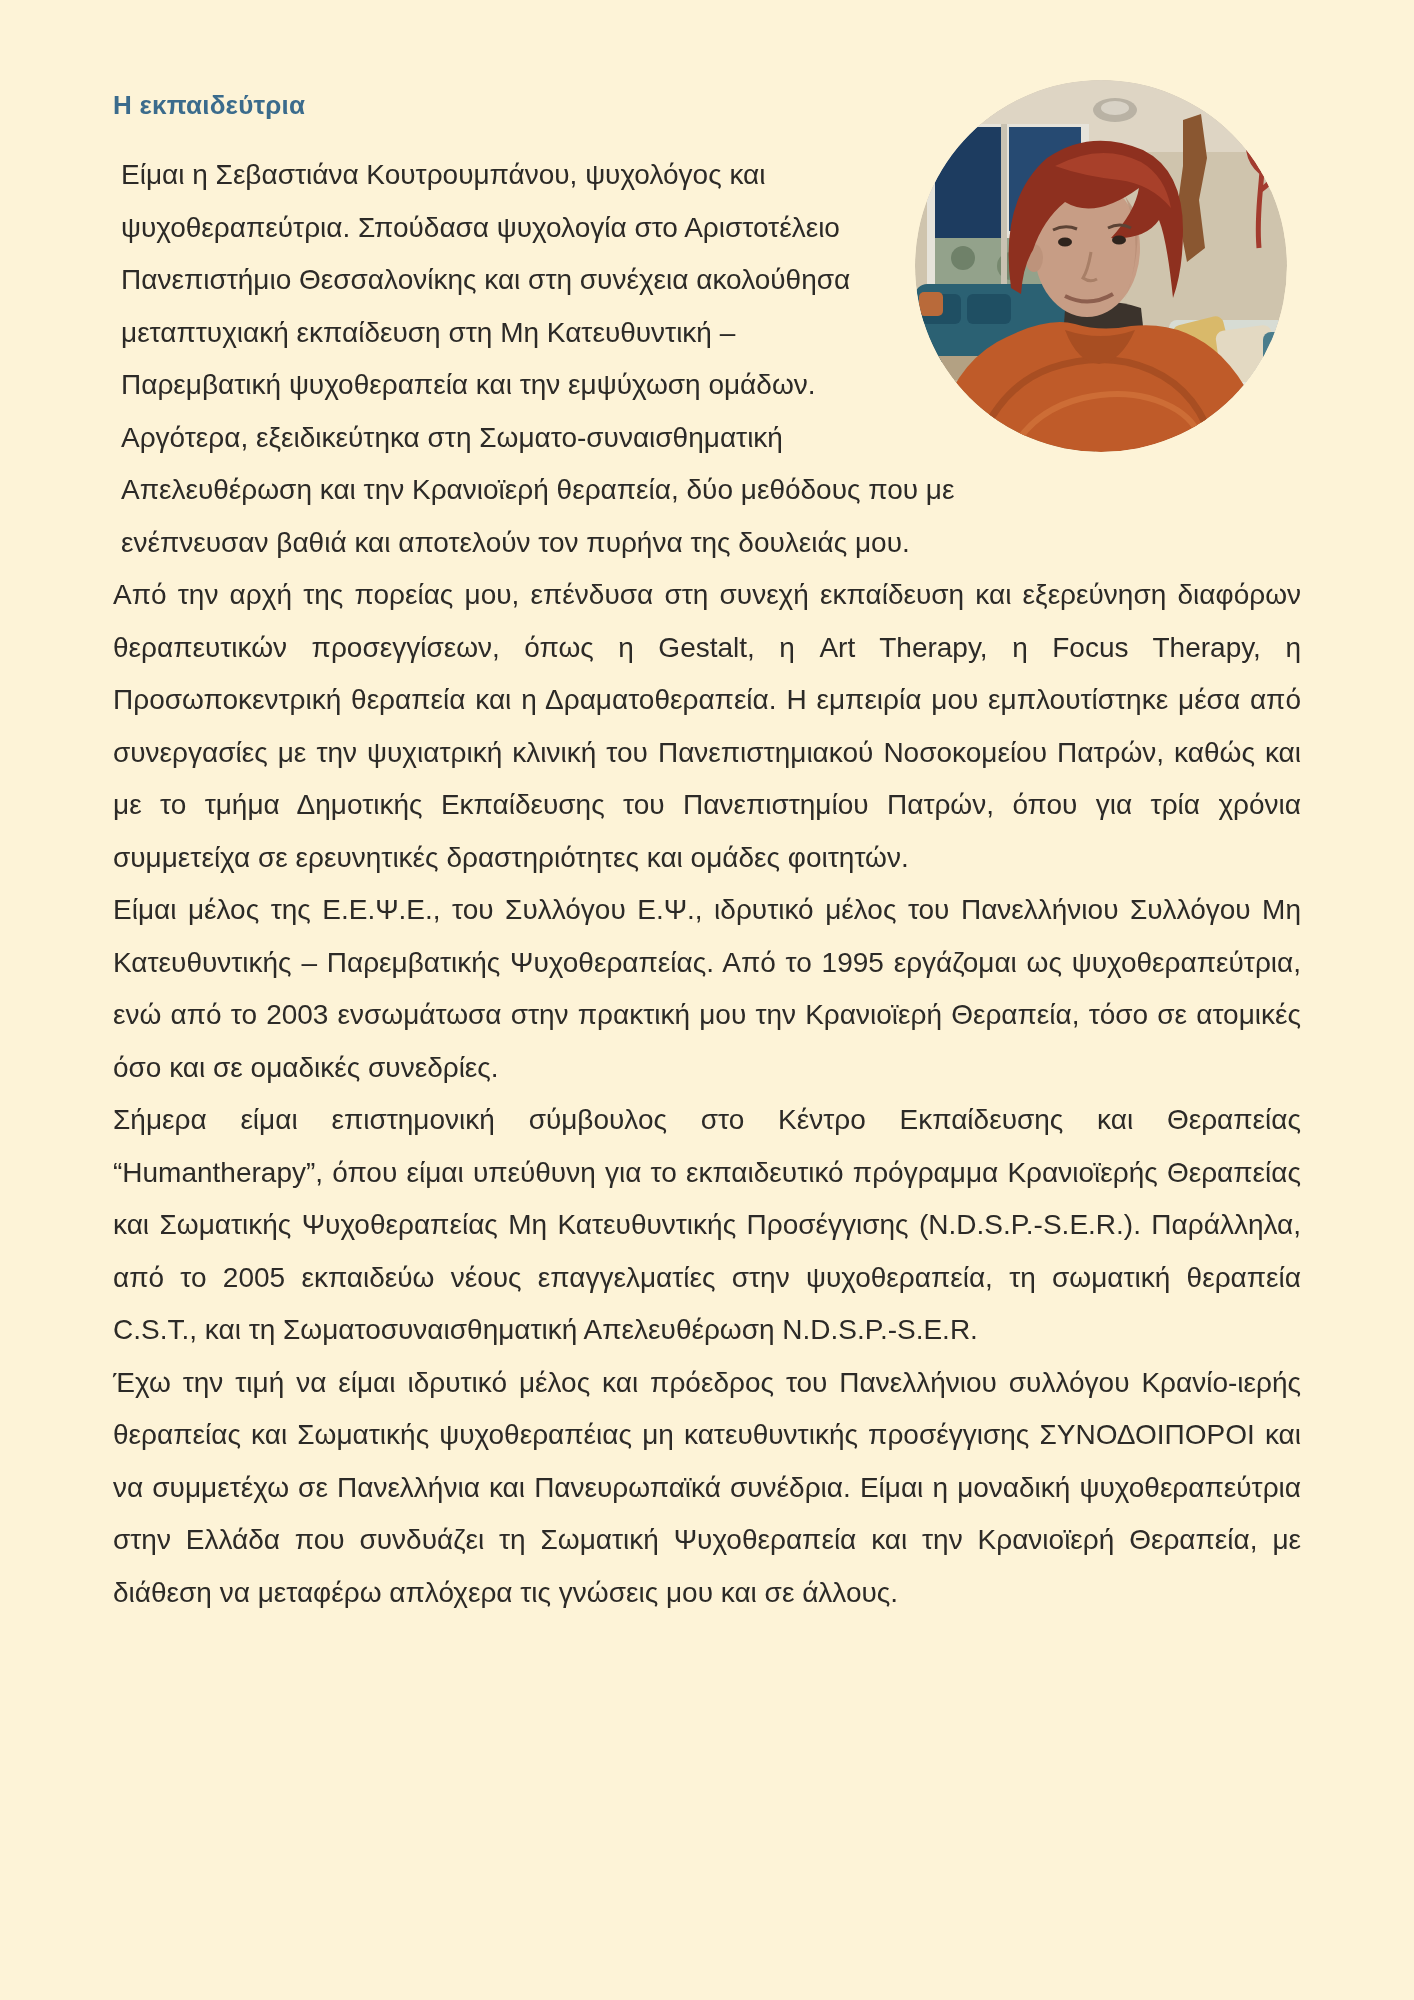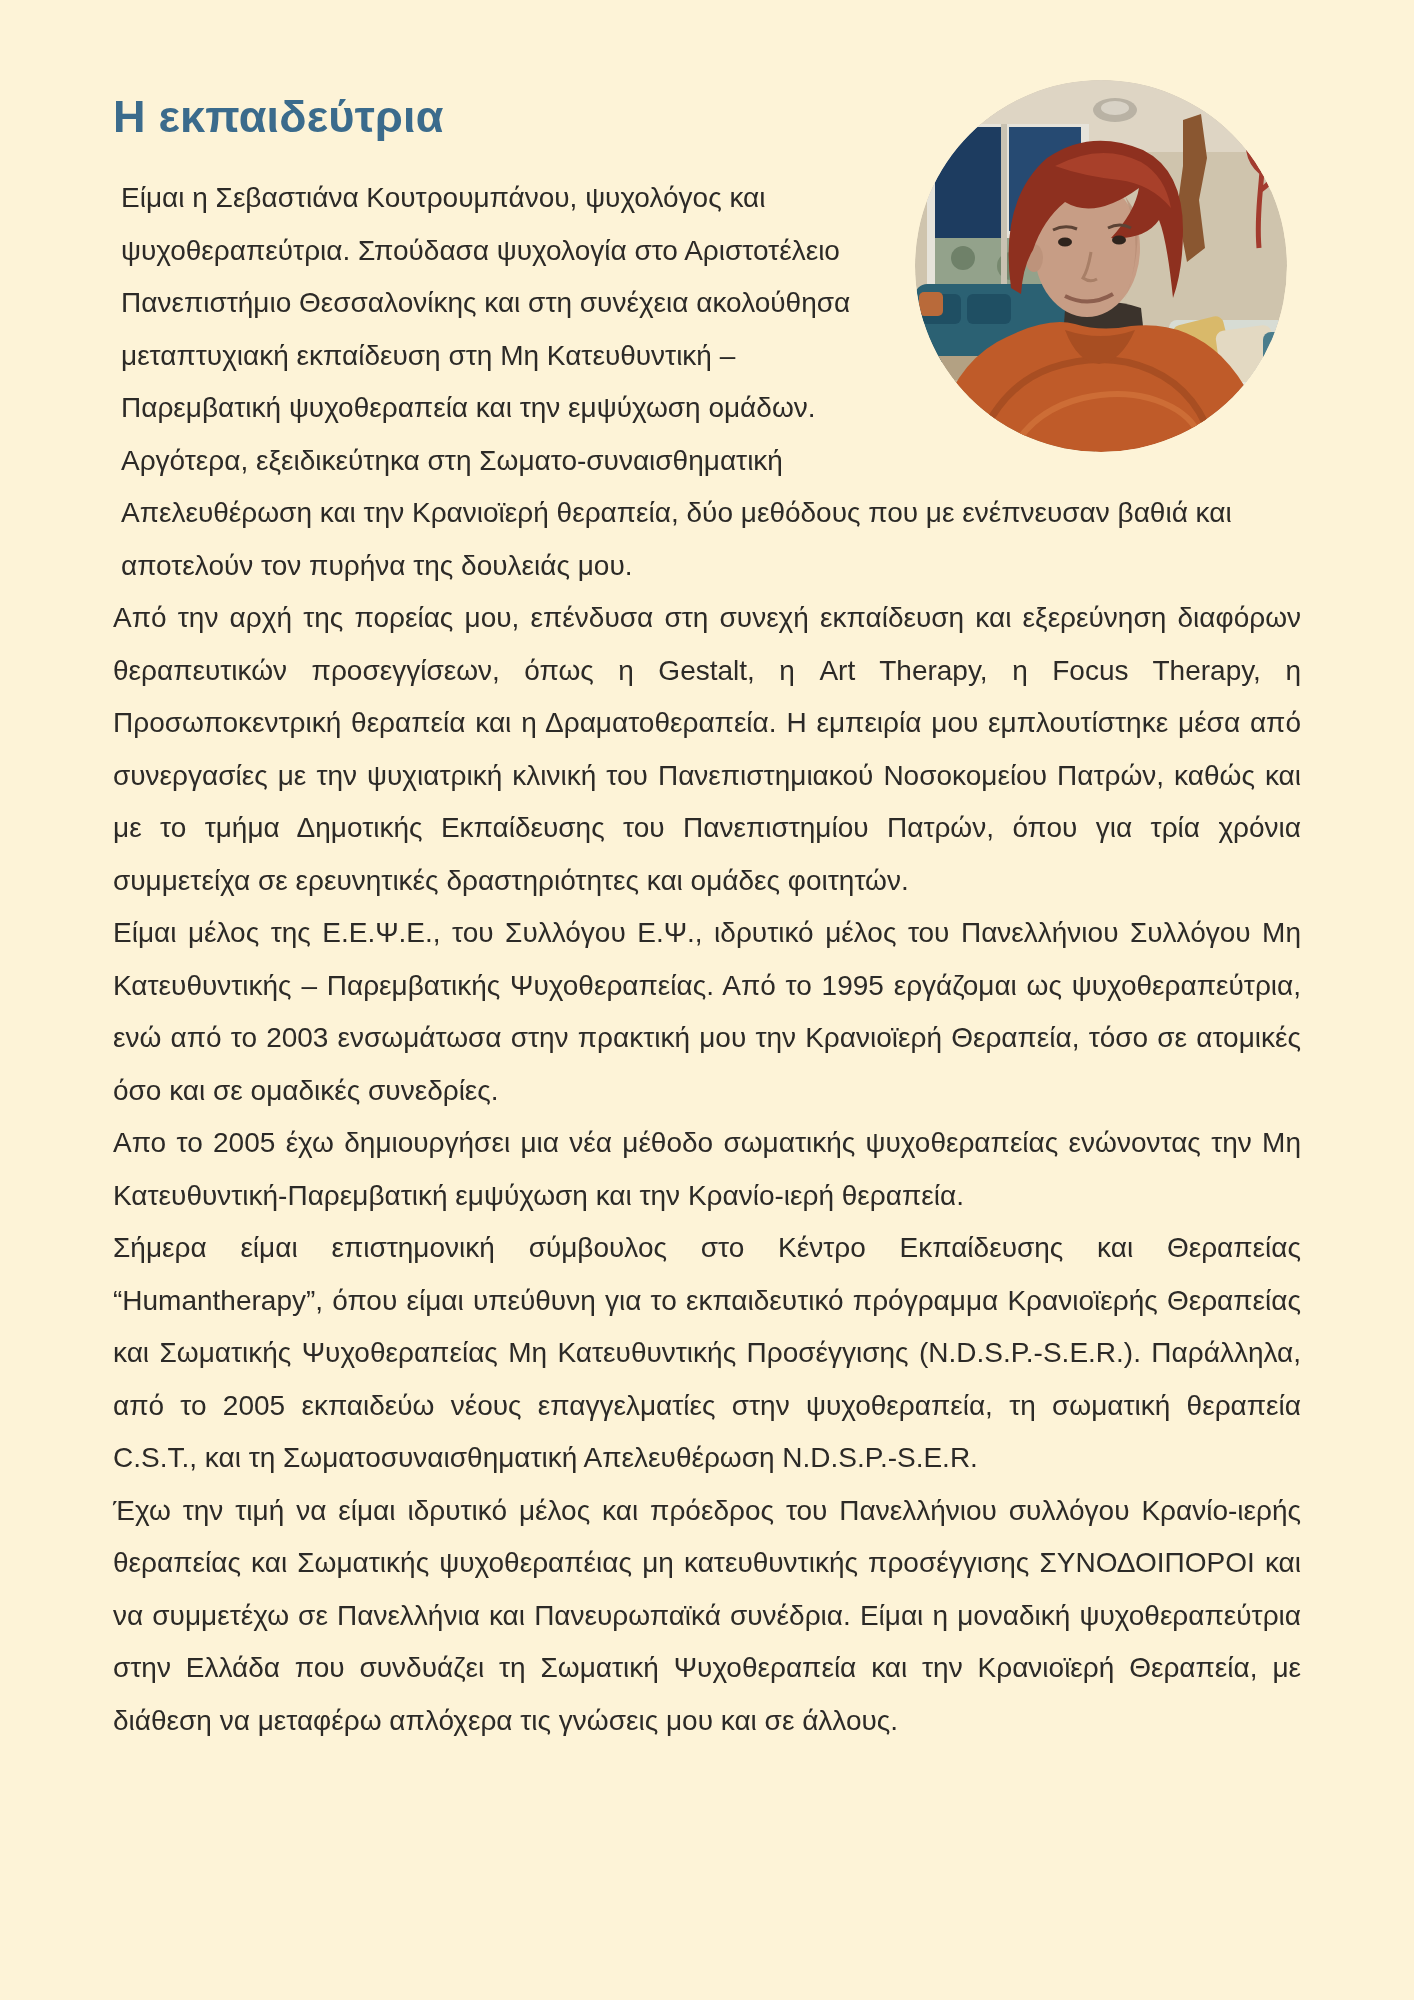--- a/index.html
+++ b/index.html
@@ -20,21 +20,21 @@
     width:372px;height:372px;
     margin:0 14px 18px 26px;
     border-radius:50%;
     overflow:hidden;
     shape-outside:circle(50%);
     shape-margin:18px;
   }
   .photo-float svg{display:block;width:100%;height:100%;}
   h1.page-title{
     margin:10px 0 28px 0;
-    font-size:45px;
+    font-size:26px;
     line-height:1.2;
     font-weight:bold;
     color:#3b6b8c;
     letter-spacing:0.2px;
   }
   .bio-text p{
     margin:0;
     font-size:28px;
     line-height:52.5px;
     color:#2c2a27;
@@ -128,19 +128,18 @@
         </g>
       </svg>
     </div>
 
     <h1 class="page-title">Η εκπαιδεύτρια</h1>
 
     <div class="bio-text">
         <p>Είμαι η Σεβαστιάνα Κουτρουμπάνου, ψυχολόγος και ψυχοθεραπεύτρια. Σπούδασα ψυχολογία στο Αριστοτέλειο Πανεπιστήμιο Θεσσαλονίκης και στη συνέχεια ακολούθησα μεταπτυχιακή εκπαίδευση στη Μη Κατευθυντική – Παρεμβατική ψυχοθεραπεία και την εμψύχωση ομάδων. Αργότερα, εξειδικεύτηκα στη Σωματο-συναισθηματική Απελευθέρωση και την Κρανιοϊερή θεραπεία, δύο μεθόδους που με ενέπνευσαν βαθιά και αποτελούν τον πυρήνα της δουλειάς μου.</p>
         <p>Από την αρχή της πορείας μου, επένδυσα στη συνεχή εκπαίδευση και εξερεύνηση διαφόρων θεραπευτικών προσεγγίσεων, όπως η Gestalt, η Art Therapy, η Focus Therapy, η Προσωποκεντρική θεραπεία και η Δραματοθεραπεία. Η εμπειρία μου εμπλουτίστηκε μέσα από συνεργασίες με την ψυχιατρική κλινική του Πανεπιστημιακού Νοσοκομείου Πατρών, καθώς και με το τμήμα Δημοτικής Εκπαίδευσης του Πανεπιστημίου Πατρών, όπου για τρία χρόνια συμμετείχα σε ερευνητικές δραστηριότητες και ομάδες φοιτητών.</p>
         <p>Είμαι μέλος της Ε.Ε.Ψ.Ε., του Συλλόγου Ε.Ψ., ιδρυτικό μέλος του Πανελλήνιου Συλλόγου Μη Κατευθυντικής – Παρεμβατικής Ψυχοθεραπείας. Από το 1995 εργάζομαι ως ψυχοθεραπεύτρια, ενώ από το 2003 ενσωμάτωσα στην πρακτική μου την Κρανιοϊερή Θεραπεία, τόσο σε ατομικές όσο και σε ομαδικές συνεδρίες.</p>
-        <p>Απο το 2005 έχω δημιουργήσει μια νέα μέθοδο σωματικής ψυχοθεραπείας ενώνοντας την Μη Κατευθυντική-Παρεμβατική εμψύχωση και την Κρανίο-ιερή θεραπεία.</p>
         <p>Σήμερα είμαι επιστημονική σύμβουλος στο Κέντρο Εκπαίδευσης και Θεραπείας “Humantherapy”, όπου είμαι υπεύθυνη για το εκπαιδευτικό πρόγραμμα Κρανιοϊερής Θεραπείας και Σωματικής Ψυχοθεραπείας Μη Κατευθυντικής Προσέγγισης (N.D.S.P.-S.E.R.). Παράλληλα, από το 2005 εκπαιδεύω νέους επαγγελματίες στην ψυχοθεραπεία, τη σωματική θεραπεία C.S.T., και τη Σωματοσυναισθηματική Απελευθέρωση N.D.S.P.-S.E.R.</p>
         <p>Έχω την τιμή να είμαι ιδρυτικό μέλος και πρόεδρος του Πανελλήνιου συλλόγου Κρανίο-ιερής θεραπείας και Σωματικής ψυχοθεραπέιας μη κατευθυντικής προσέγγισης ΣΥΝΟΔΟΙΠΟΡΟΙ και να συμμετέχω σε Πανελλήνια και Πανευρωπαϊκά συνέδρια. Είμαι η μοναδική ψυχοθεραπεύτρια στην Ελλάδα που συνδυάζει τη Σωματική Ψυχοθεραπεία και την Κρανιοϊερή Θεραπεία, με διάθεση να μεταφέρω απλόχερα τις γνώσεις μου και σε άλλους.</p>
       </div>
 
   </div>
 </div>
 
 </body></html>

